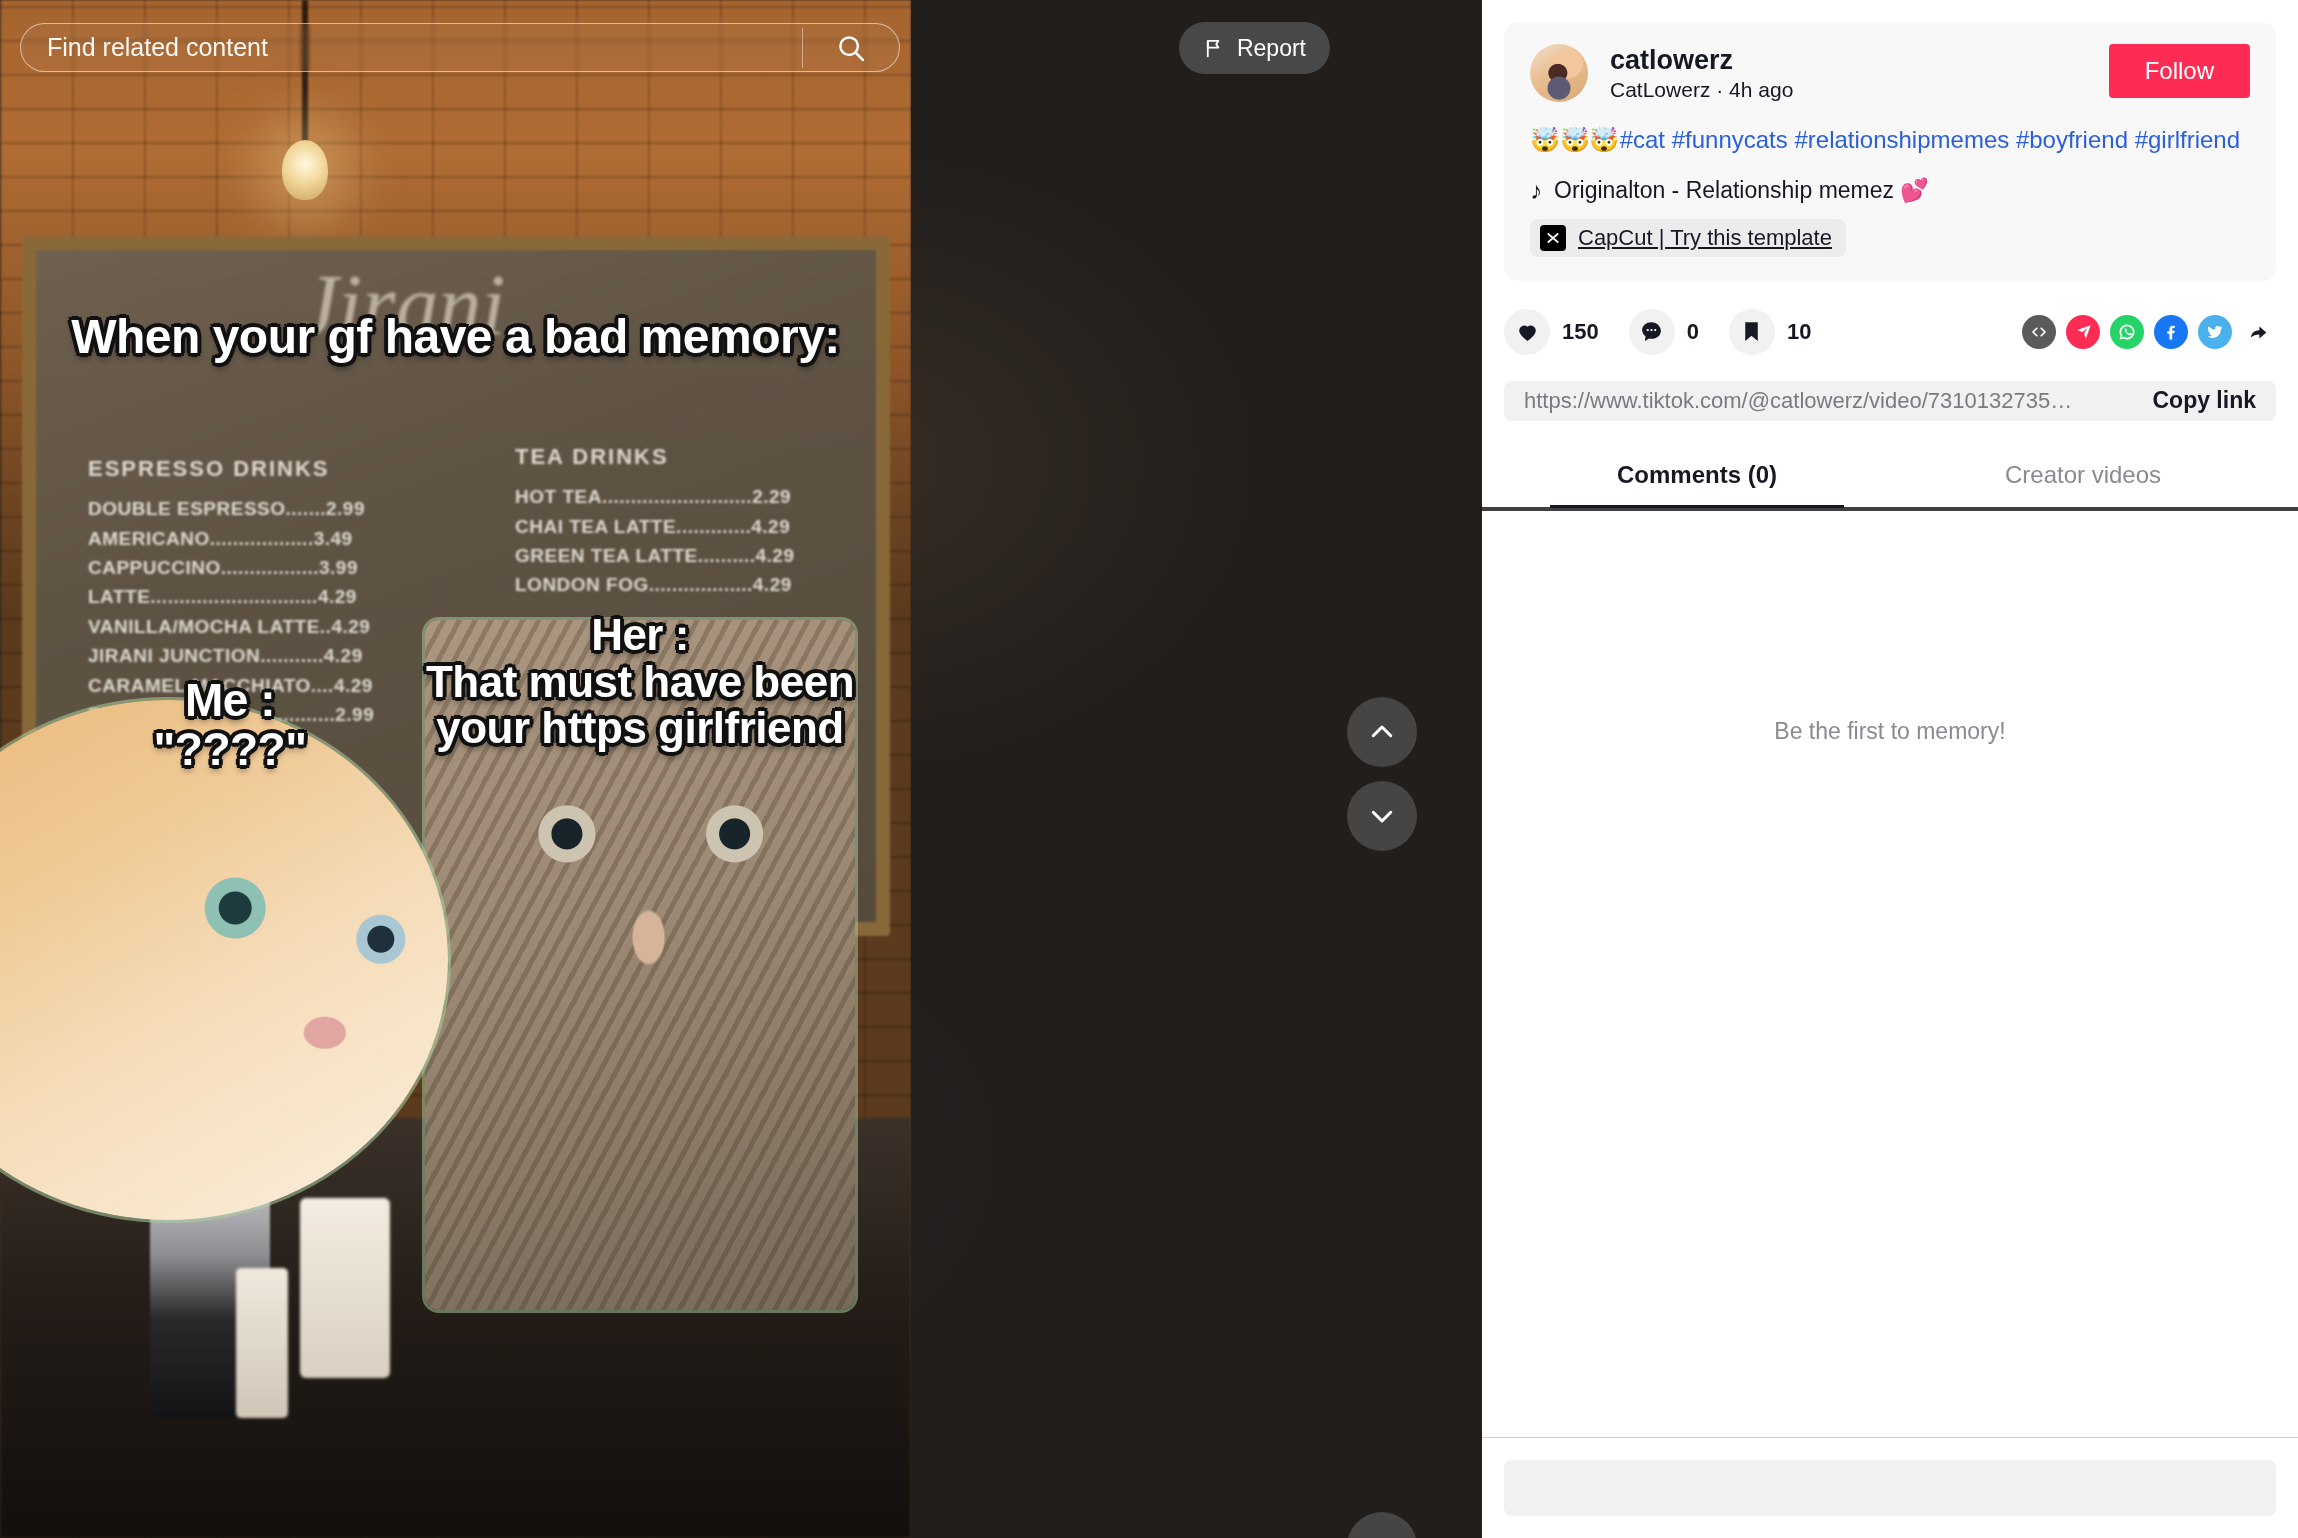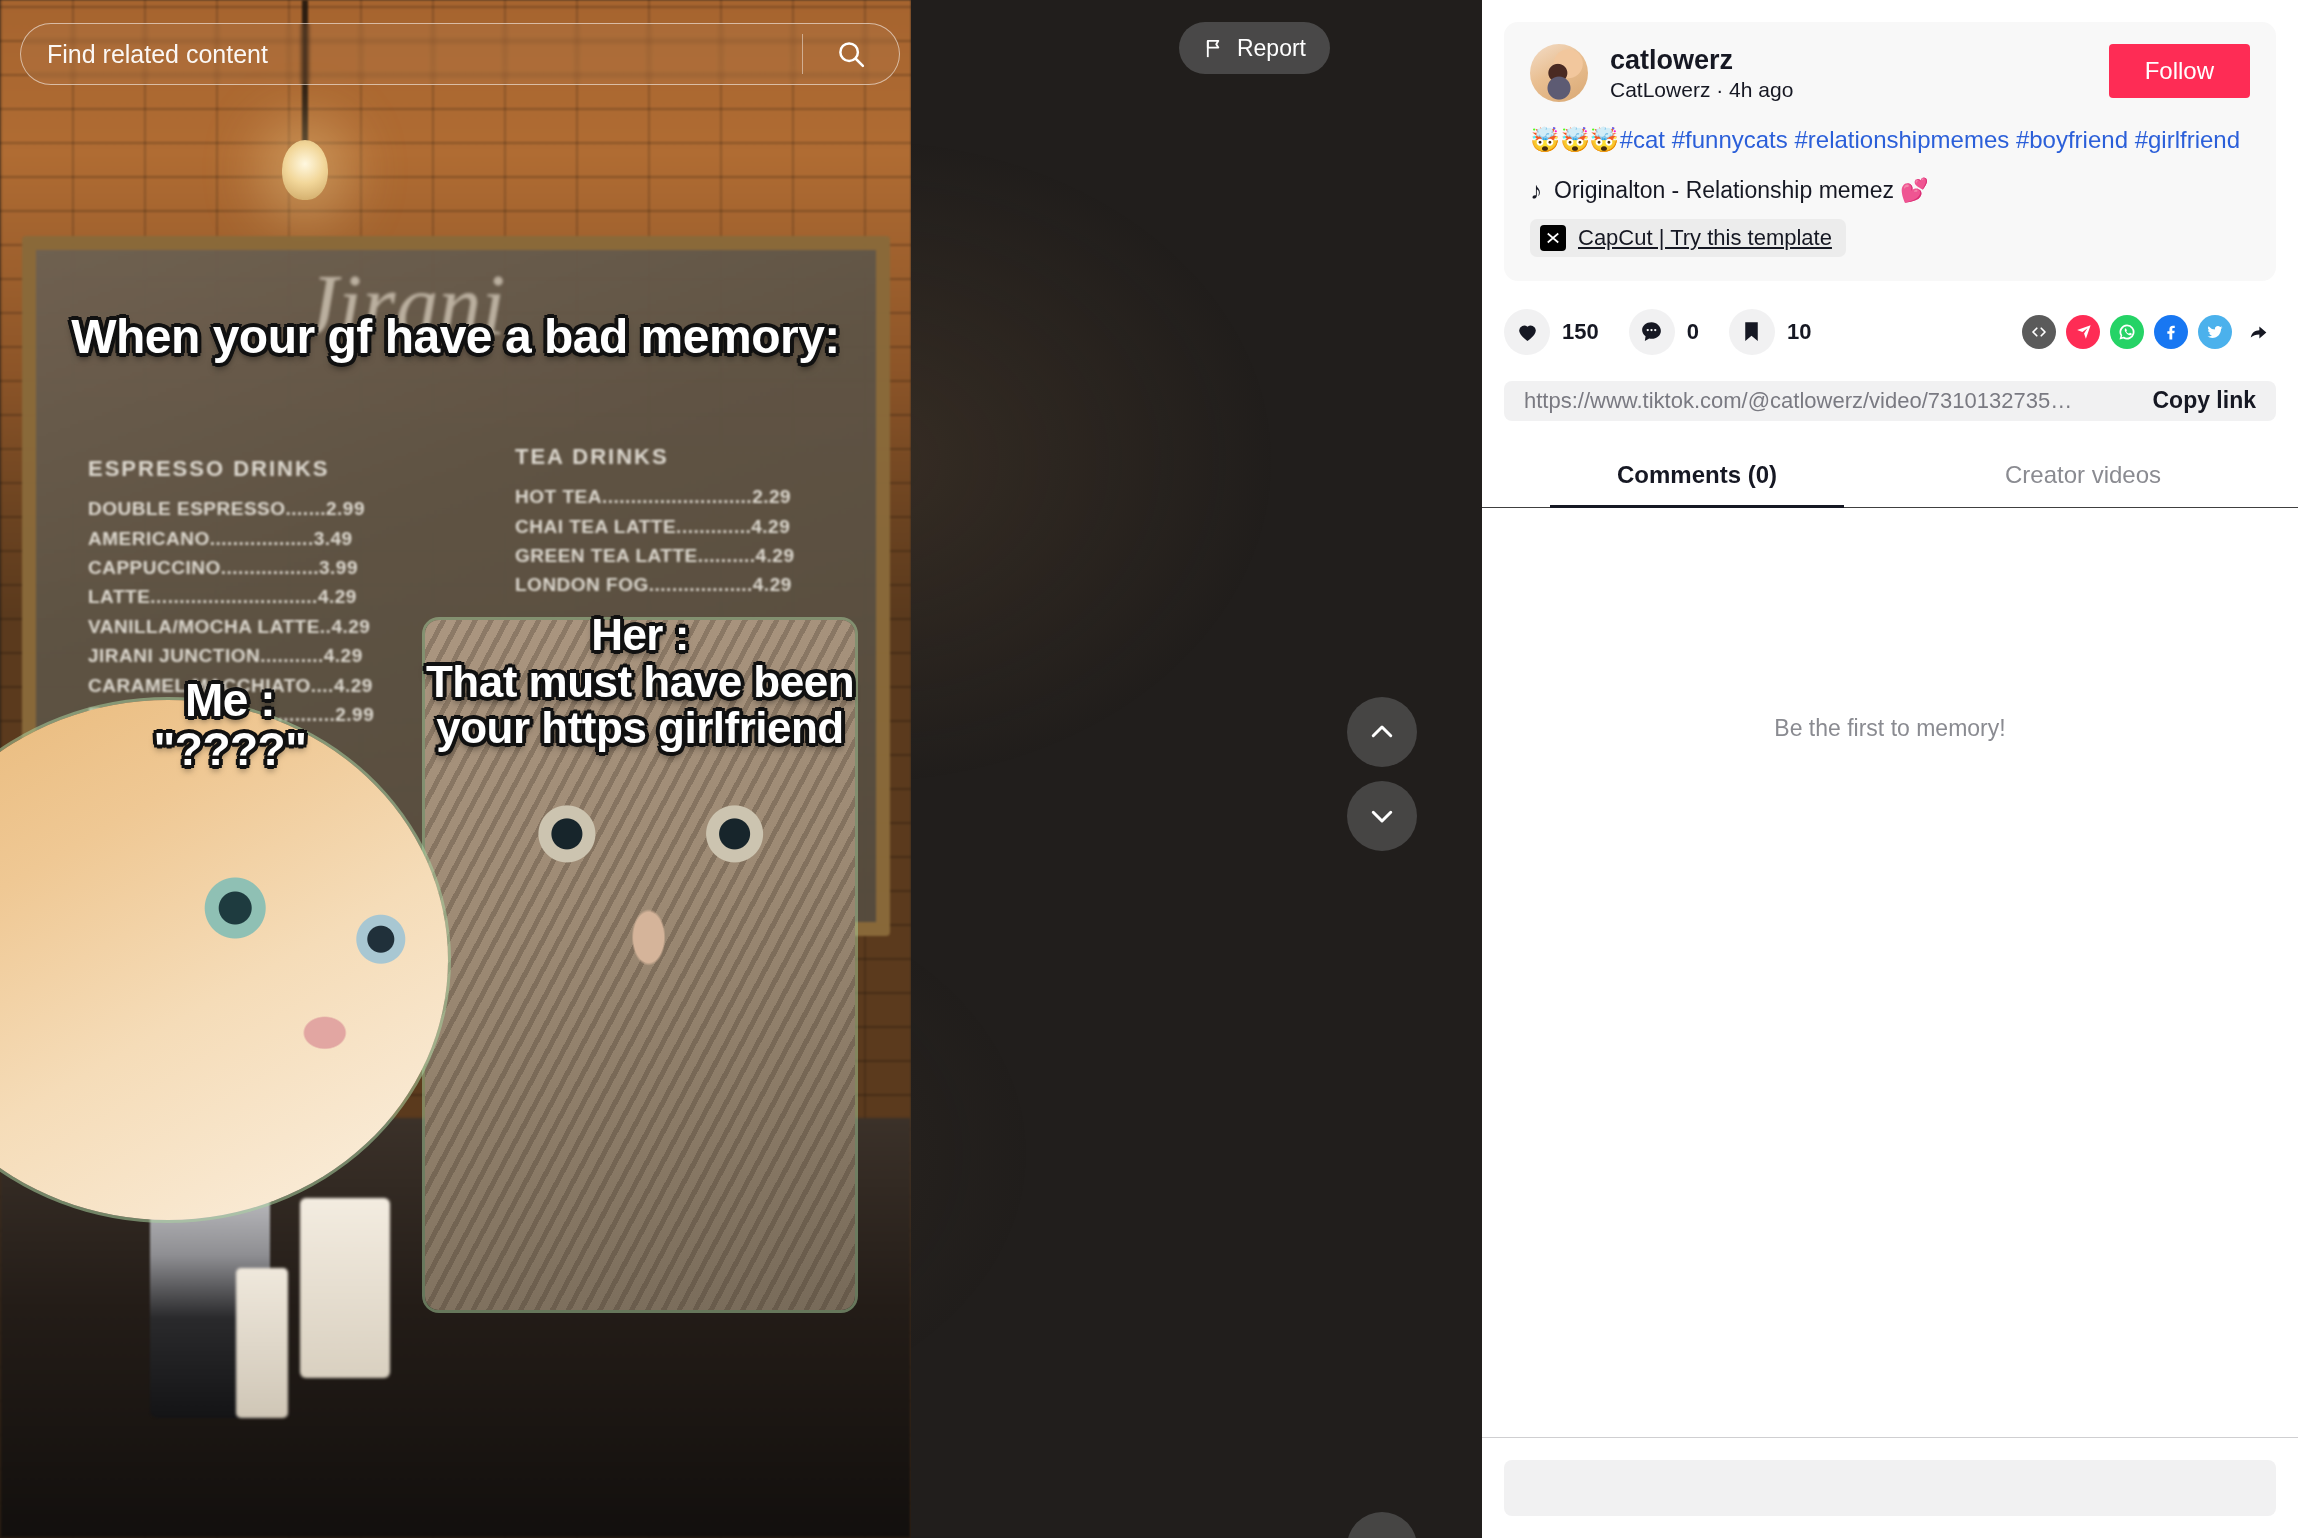--- a/index.html
+++ b/index.html
@@ -135,21 +135,21 @@
       -3px -3px 0 #111, 3px -3px 0 #111, -3px 3px 0 #111, 3px 3px 0 #111,
       -4px 0 0 #111, 4px 0 0 #111, 0 -4px 0 #111, 0 4px 0 #111,
       0 5px 7px rgba(0,0,0,.6);
   }
   .meme-top   { left: 0; top: 312px; width: 911px; font-size: 48px; }
   .meme-me    { left: 100px; top: 676px; width: 260px; font-size: 46px; }
   .meme-her   { left: 380px; top: 612px; width: 520px; font-size: 44px; }
 
   
   .search-pill {
-    position: absolute; left: 20px; top: 23px; width: 880px; height: 62px;
+    position: absolute; left: 20px; top: 23px; width: 880px; height: 49px;
     border: 1.5px solid rgba(255,255,255,.55); border-radius: 40px;
     display: flex; align-items: center; background: rgba(255,255,255,.04);
     backdrop-filter: blur(2px);
   }
   .search-pill .q {
     flex: 1; border: 0; outline: 0; background: transparent;
     color: #fff; font-size: 25px; padding: 0 26px;
     font-family: "Liberation Sans", sans-serif;
   }
   .search-pill .q::placeholder { color: rgba(255,255,255,.95); }
@@ -252,21 +252,21 @@
     overflow: hidden; text-overflow: ellipsis; white-space: nowrap;
   }
   .copy-btn {
     border: 0; background: transparent; cursor: pointer; flex: none;
     font-size: 23px; font-weight: bold; color: #161823; padding-left: 18px;
     font-family: "Liberation Sans", sans-serif;
   }
 
   
   .tabs {
-    margin-top: 26px; display: flex; border-bottom: 1px solid #404040;
+    margin-top: 26px; display: flex; border-bottom: 4px solid #404040;
     padding: 0 22px;
   }
   .tab {
     flex: 1; text-align: center; padding: 14px 0 18px 0; cursor: pointer;
     font-size: 24px; color: #8a8b91; position: relative;
     background: transparent; border: 0; font-family: "Liberation Sans", sans-serif;
   }
   .tab.active { color: #161823; font-weight: bold; }
   .tab.active::after {
     content: ""; position: absolute; left: 12%; bottom: -1px;

